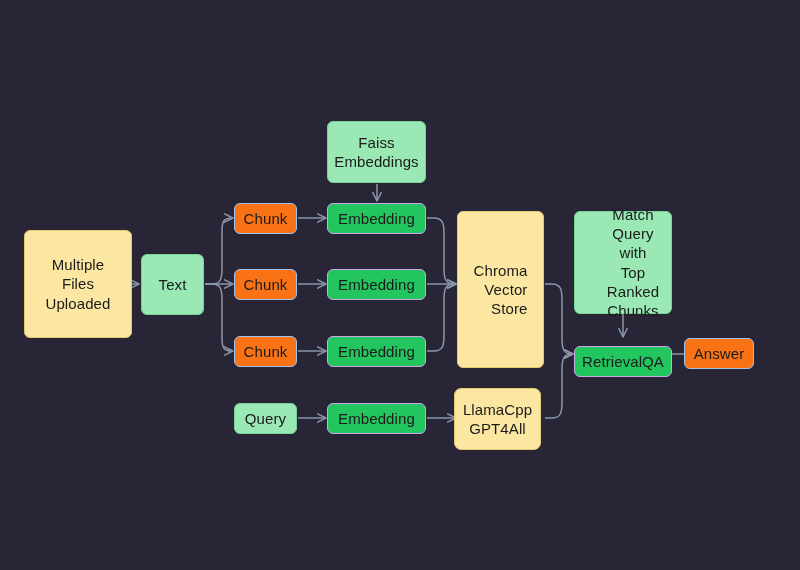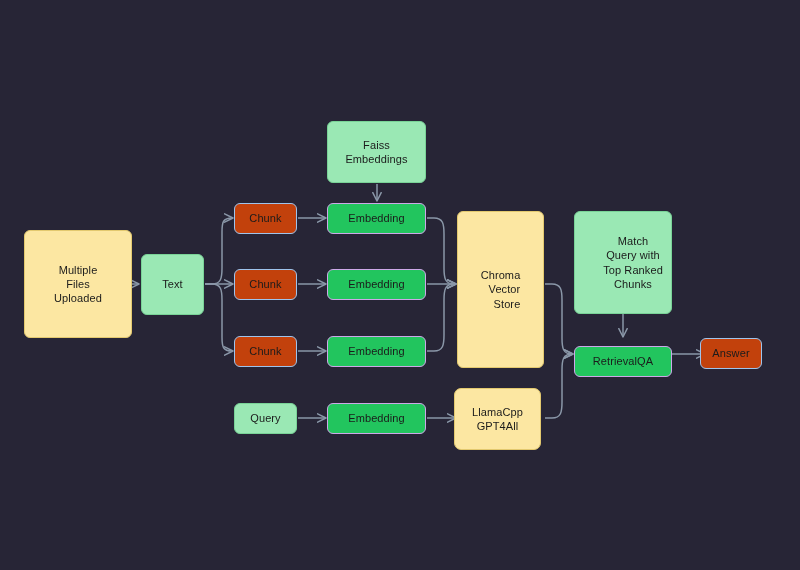--- a/index.html
+++ b/index.html
@@ -31,40 +31,40 @@
     position: absolute;
     box-sizing: border-box;
     display: flex;
     align-items: center;
     justify-content: center;
     text-align: center;
     border-radius: 6px;
     border-style: solid;
     border-width: 1px;
     color: #1b1b1b;
-    font-size: 11px;
+    font-size: 15px;
     line-height: 1.28;
     letter-spacing: 0.1px;
     padding: 2px 4px;
     z-index: 2;
   }
   .node .lbl {
     white-space: pre-line;
     display: block;
   }
   .n-yellow {
     background: #fce7a2;
     border-color: #e3c96f;
   }
   .n-green {
     background: #9ae8b4;
     border-color: #79d397;
   }
   .n-blue {
-    background: #c2410c;
+    background: #f97316;
     border-color: #9ec4ec;
     text-align: right;
   }
   .n-purple {
     background: #22c55e;
     border-color: #cda8e8;
   }
 </style>
 </head>
 <body>
@@ -154,21 +154,21 @@
     <span class="lbl">Match
 Query with
 Top Ranked
 Chunks</span>
   </div>
 
   <div class="node n-purple" style="left:574px; top:346px; width:98px; height:31px;">
     <span class="lbl">RetrievalQA</span>
   </div>
 
-  <div class="node n-blue" style="left:700px; top:338px; width:62px; height:31px;">
+  <div class="node n-blue" style="left:684px; top:338px; width:70px; height:31px;">
     <span class="lbl">Answer</span>
   </div>
 
   <div class="node n-green" style="left:234px; top:403px; width:63px; height:31px;">
     <span class="lbl">Query</span>
   </div>
 
   <div class="node n-purple" style="left:327px; top:403px; width:99px; height:31px;">
     <span class="lbl">Embedding</span>
   </div>

